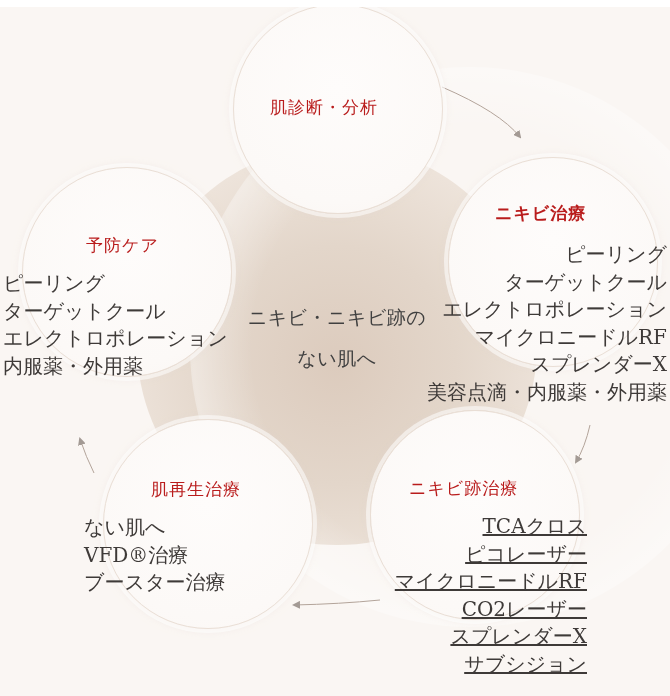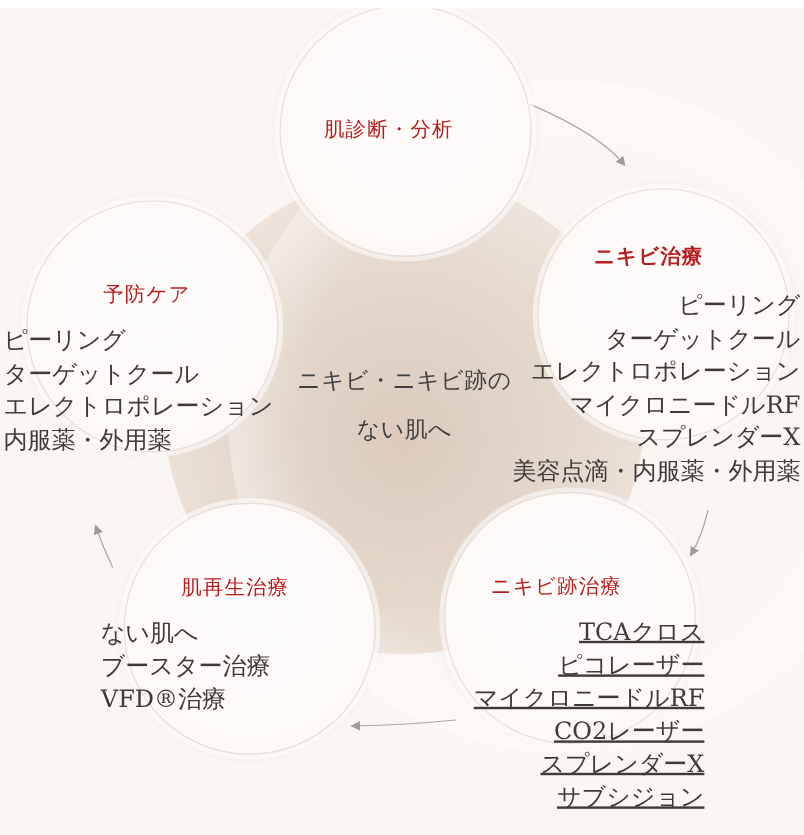--- a/index.html
+++ b/index.html
@@ -87,22 +87,22 @@
     <li>ピーリング</li>
     <li>ターゲットクール</li>
     <li>エレクトロポレーション</li>
     <li>内服薬・外用薬</li>
   </ul>
 
   <div class="node" style="left:103px; top:412px;"></div>
   <div class="node-title" style="left:151px; top:471px;">肌再生治療</div>
   <ul class="list" style="left:84px; top:507px;">
     <li>ない肌へ</li>
+    <li>VFD®治療</li>
     <li>ブースター治療</li>
-    <li>VFD®治療</li>
   </ul>
 
   <div class="node" style="left:370px; top:403px;"></div>
   <div class="node-title" style="left:409px; top:470px;">ニキビ跡治療</div>
   <ul class="list right" style="right:83px; top:506px;text-decoration:underline;">
     <li>TCAクロス</li>
     <li>ピコレーザー</li>
     <li>マイクロニードルRF</li>
     <li>CO2レーザー</li>
     <li>スプレンダーX</li>

